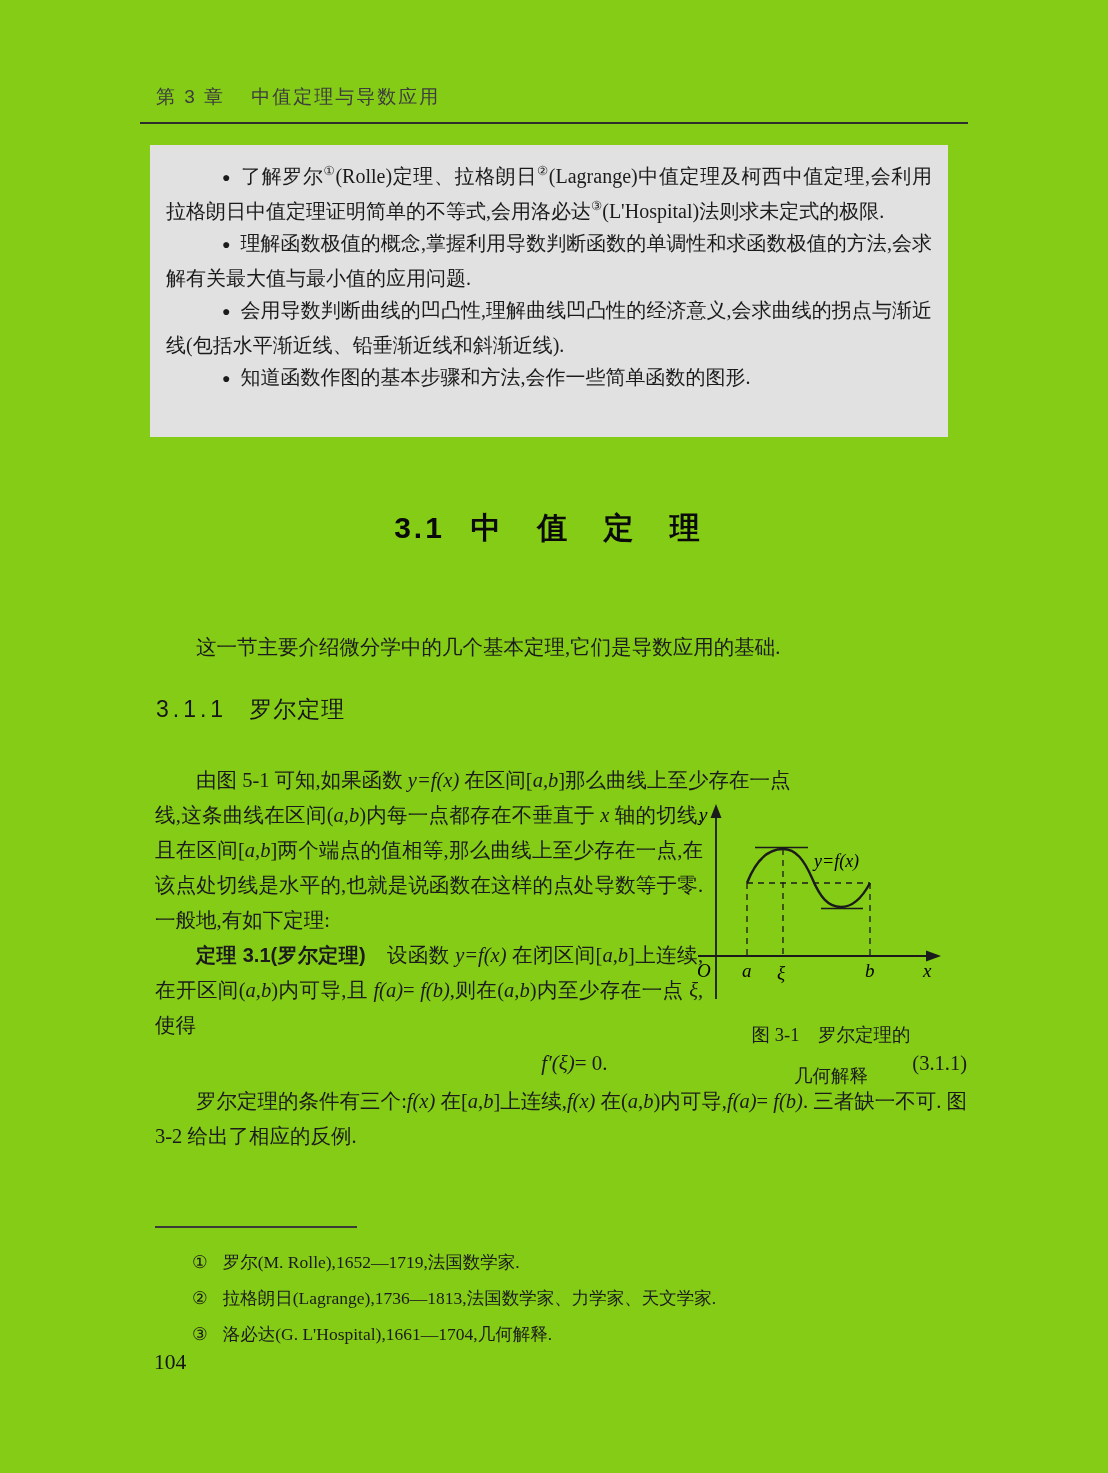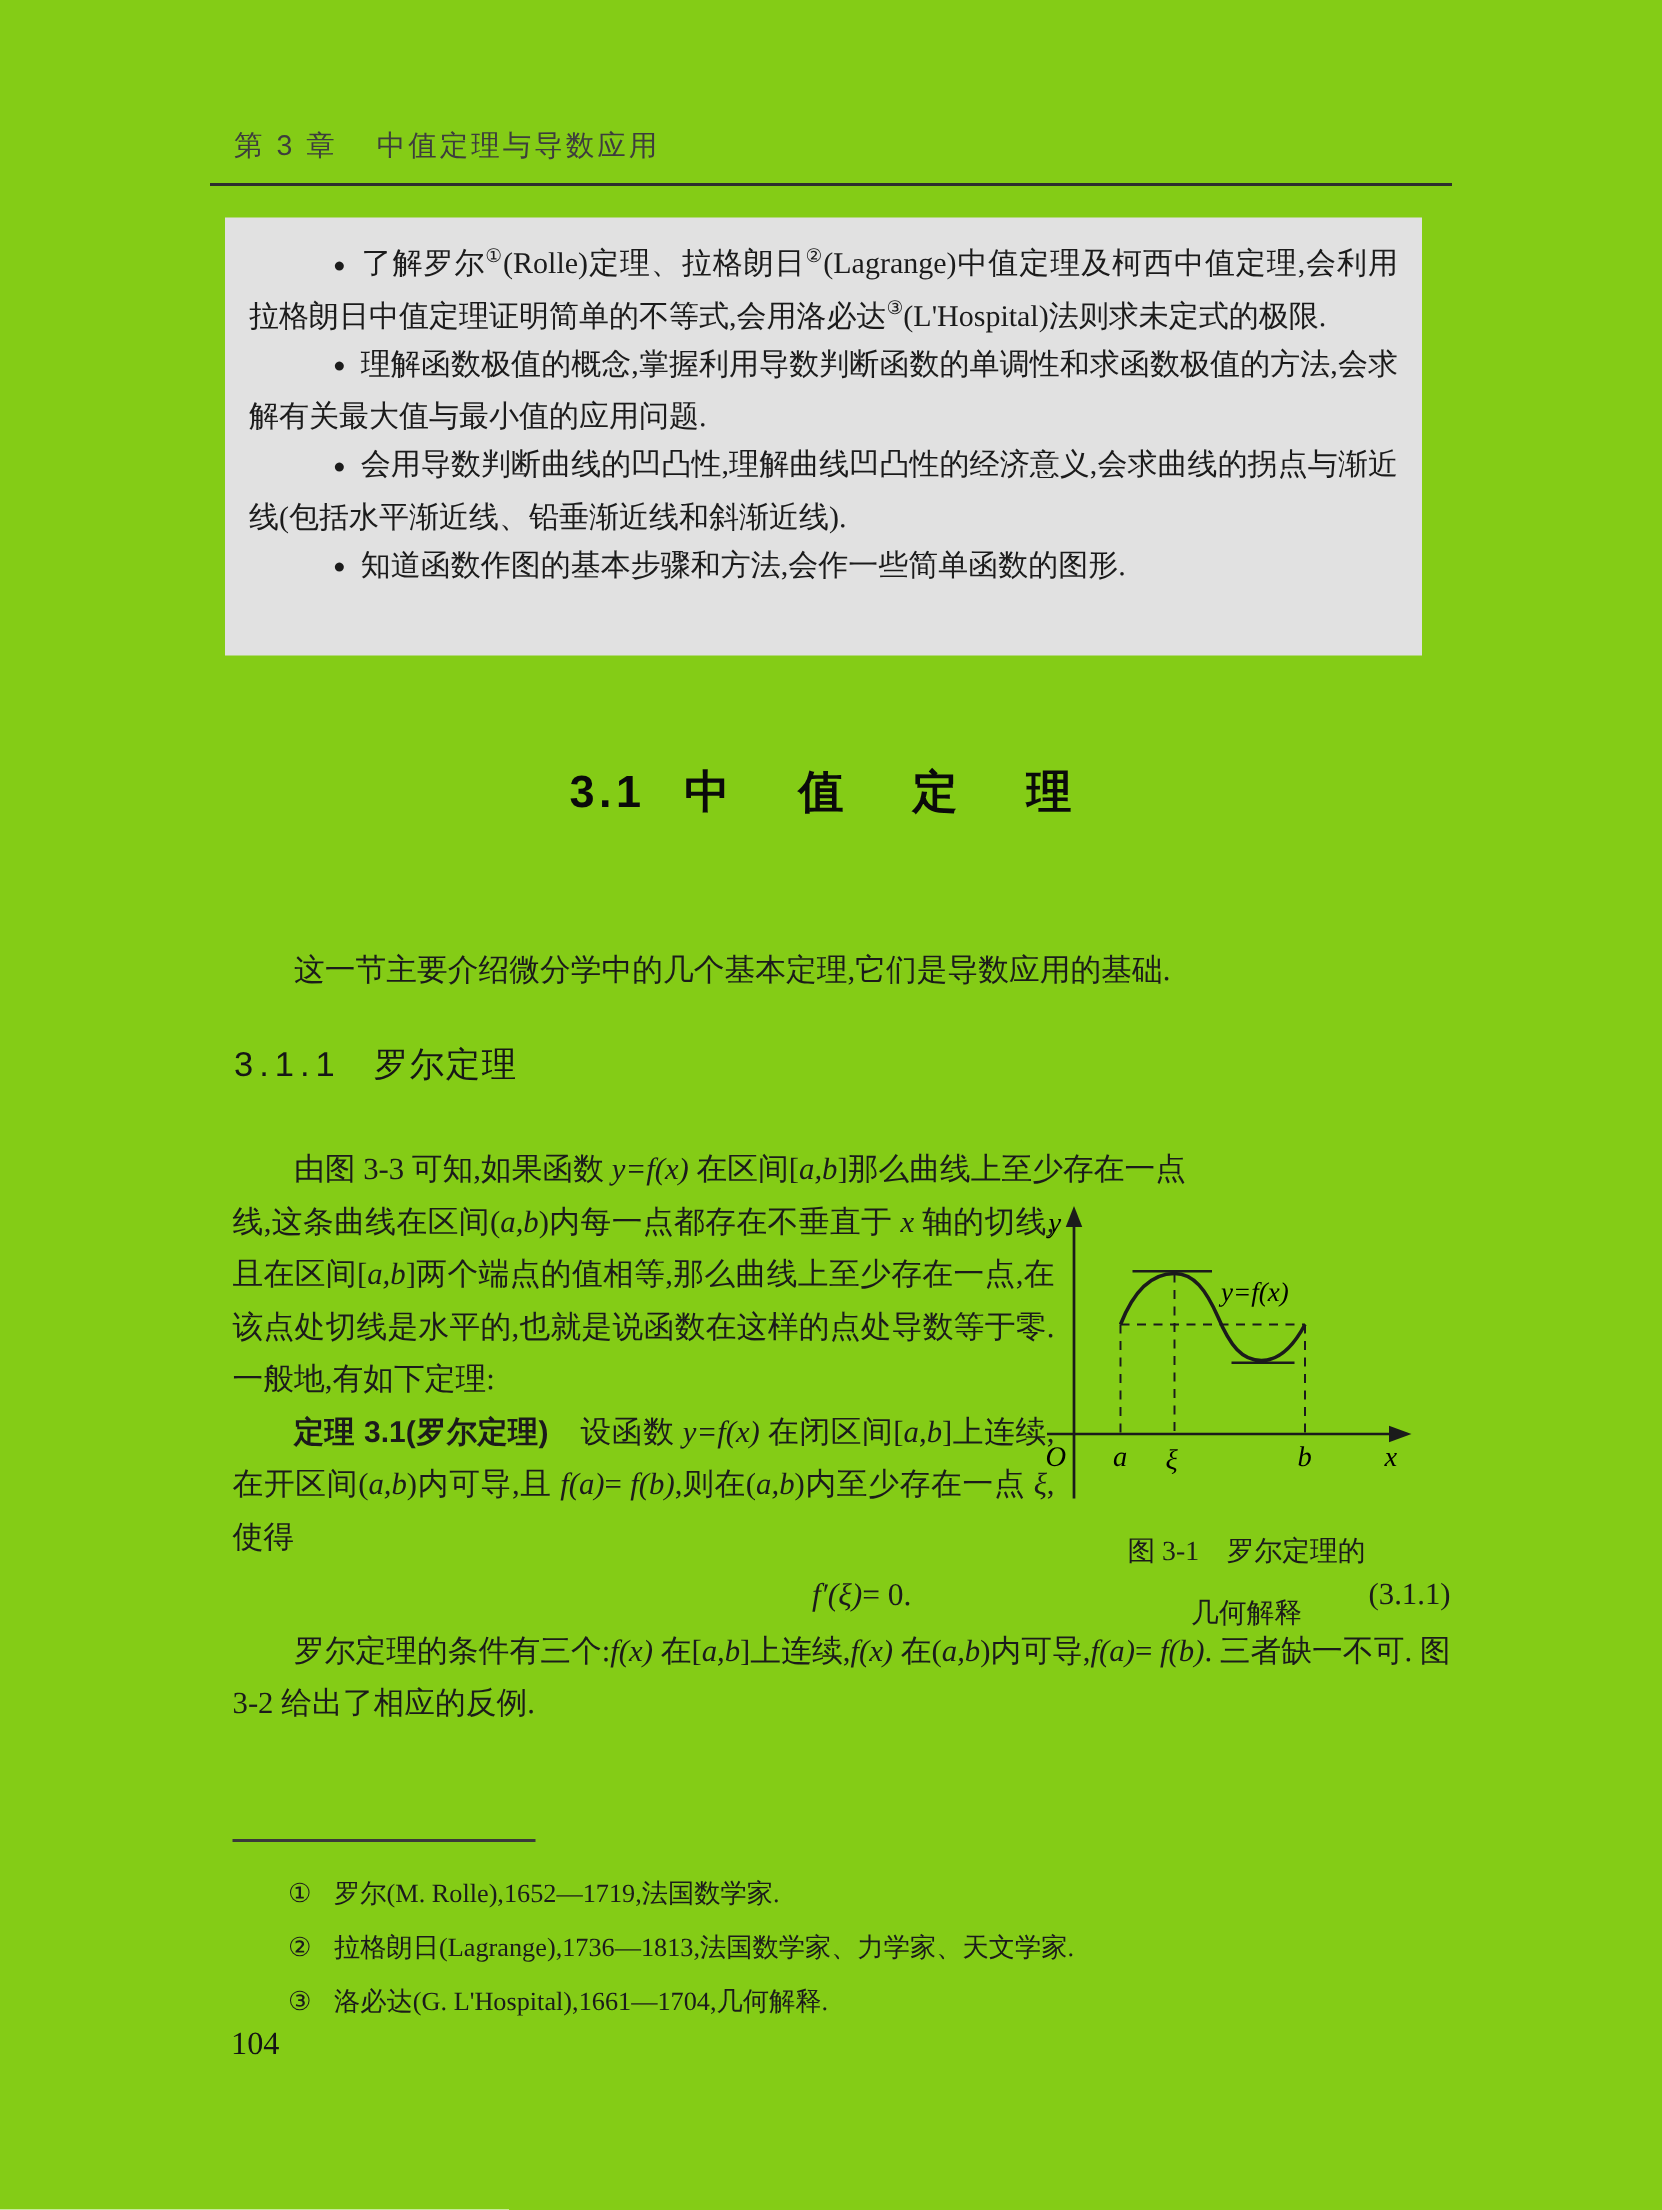--- a/index.html
+++ b/index.html
@@ -36,21 +36,21 @@
   .objectives p { text-indent:56px; }
   .objectives .bullet { font-size:14px; vertical-align:1px; margin-right:10px; }
   
   .section-title {
     position:absolute; left:0; top:508px; width:100%;
     text-align:center;
     font-family:"Liberation Sans","DejaVu Sans",sans-serif;
     font-weight:bold; font-size:30px; color:#0a0a0a;
   }
   .section-title .num { letter-spacing:3px; margin-right:26px; }
-  .section-title .ttl { letter-spacing:14px;font-family:Liberation Mono, monospace; }
+  .section-title .ttl { letter-spacing:14px; }
   .intro {
     position:absolute; left:155px; top:630px; width:812px;
     font-size:20.5px; line-height:34px; text-indent:2em;
   }
   .subsection-title {
     position:absolute; left:156px; top:694px;
     font-family:"Liberation Sans","DejaVu Sans",sans-serif;
     font-weight:400; font-size:23px; color:#161616; letter-spacing:1px;
   }
   .subsection-title .num { letter-spacing:4px; margin-right:22px; }
@@ -109,21 +109,21 @@
   </div>
 
   <p class="intro">这一节主要介绍微分学中的几个基本定理,它们是导数应用的基础.</p>
 
   <div class="subsection-title">
     <span class="num">3.1.1</span><span>罗尔定理</span>
   </div>
 
   <div class="body-block">
 
-    <p class="first-line"><span>由图 3-3 可知,如果函数 </span><span class="it">y=f(x)</span><span> 在区间[</span><span class="it">a,b</span><span>]那么曲线上至少存在一点</span></p>
+    <p class="first-line"><span>由图 5-1 可知,如果函数 </span><span class="it">y=f(x)</span><span> 在区间[</span><span class="it">a,b</span><span>]那么曲线上至少存在一点</span></p>
 
     <div class="left-col">
       <p><span>线,这条曲线在区间(</span><span class="it">a,b</span><span>)内每一点都存在不垂直于 </span><span class="it">x</span><span> 轴的切线,且在区间[</span><span class="it">a,b</span><span>]两个端点的值相等,那么曲线上至少存在一点,在该点处切线是水平的,也就是说函数在这样的点处导数等于零. 一般地,有如下定理:</span></p>
       <p class="theorem-para"><span class="bl">定理 3.1(罗尔定理)</span><span>　设函数 </span><span class="it">y=f(x)</span><span> 在闭区间[</span><span class="it">a,b</span><span>]上连续,在开区间(</span><span class="it">a,b</span><span>)内可导,且 </span><span class="it">f(a)</span><span>= </span><span class="it">f(b)</span><span>,则在(</span><span class="it">a,b</span><span>)内至少存在一点 </span><span class="it">ξ</span><span>,使得</span></p>
     </div>
 
     <div class="figure">
       <svg width="272" height="200" viewBox="0 0 272 200">
 
         <line x1="21" y1="10" x2="21" y2="196" stroke="#1b1b1b" stroke-width="1.8"></line>

